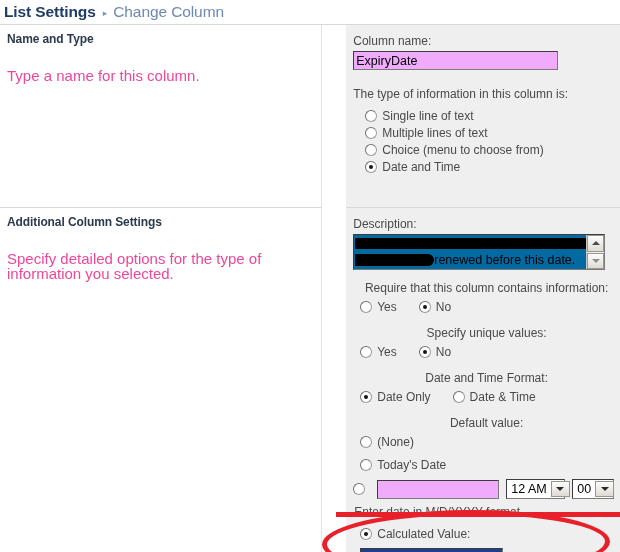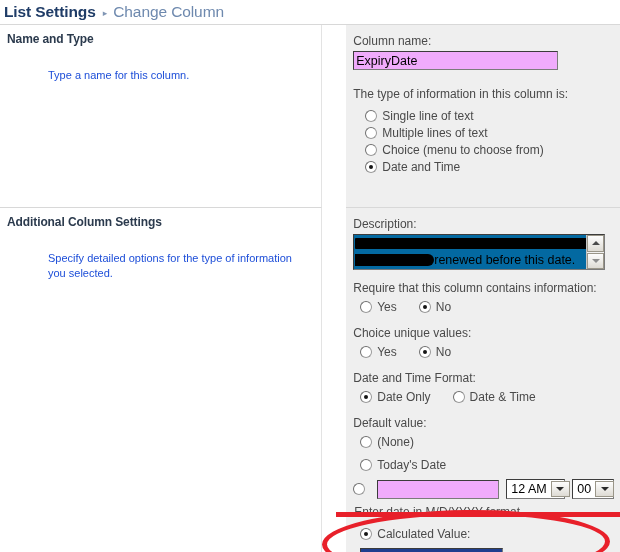--- a/index.html
+++ b/index.html
@@ -71,45 +71,44 @@
     padding: 7px 10px 0 7px;
   }
   .sec-title {
     font-weight: bold;
     font-size: 12px;
     color: #2b3a4d;
     margin: 0 0 0 0;
     letter-spacing: -0.1px;
   }
   .sec-desc {
-    font-size: 11px;
-    color: #1d4ed8;
+    font-size: 15px;
+    color: #ec4899;
     margin-top: 22px;
     line-height: 15px;
-    margin-left: 41px;
   }
 
   .right-pane {
     width: 285px;
     box-sizing: border-box;
     background: #efefef;
     padding: 9px 0 0 7px;
   }
   #section-additional .left-pane,
   #section-additional .right-pane {
     border-top: 1px solid #d8d8d8;
   }
 
   .field-label {
     font-size: 12px;
     color: #4a4a4a;
     margin-bottom: 3px;
   }
   .gap-lg { margin-top: 17px; }
-  .gap-md { margin-top: 11px; }
+  .gap-md { margin-top: 11px; text-align: center; }
   .gap-sm { margin-top: 6px; }
 
   
   input.txt {
     font-family: "Liberation Sans", sans-serif;
     font-size: 12.5px;
     color: #000000;
     height: 19px;
     box-sizing: border-box;
     border: 1px solid #7b7b7b;
@@ -404,21 +403,21 @@
         <div class="radio-row indent2">
           <span class="rb"></span>
           <span class="rb-label">Yes</span>
         </div>
         <div class="radio-row">
           <span class="rb checked"></span>
           <span class="rb-label">No</span>
         </div>
       </div>
 
-      <div class="field-label gap-md">Choice unique values:</div>
+      <div class="field-label gap-md">Specify unique values:</div>
       <div class="inline-opts">
         <div class="radio-row indent2">
           <span class="rb"></span>
           <span class="rb-label">Yes</span>
         </div>
         <div class="radio-row">
           <span class="rb checked"></span>
           <span class="rb-label">No</span>
         </div>
       </div>

